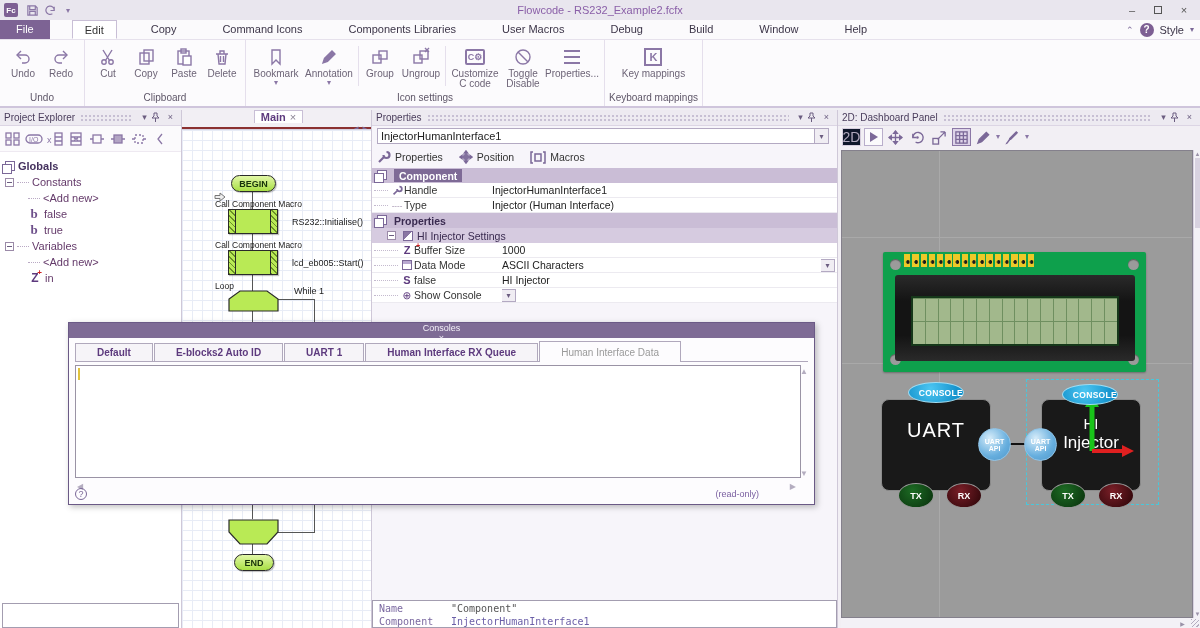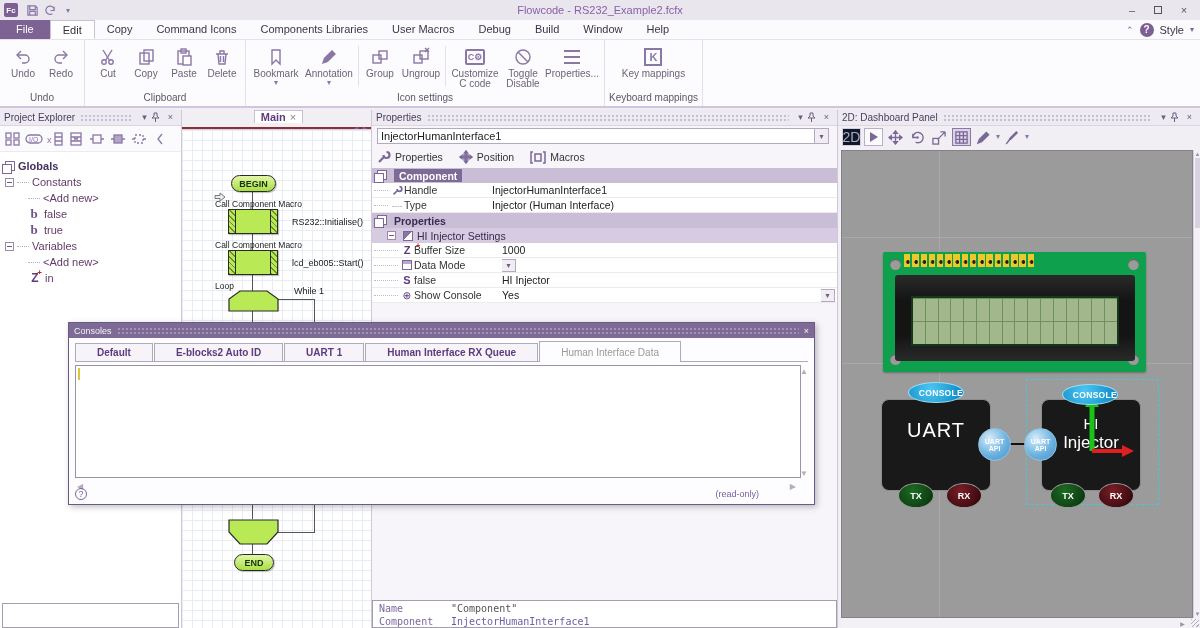--- a/index.html
+++ b/index.html
@@ -10,21 +10,21 @@
   
   #titlebar { position:absolute; left:0; top:0; width:1200px; height:20px; background:#e9e6ee; display:flex; align-items:center; }
   .app-icon { width:14px; height:14px; background:#7d5f93; color:#fff; font-size:8px; font-weight:bold; display:flex; align-items:center; justify-content:center; margin:0 5px 0 4px; border-radius:2px; }
   .qat-btn { width:18px; height:16px; display:flex; align-items:center; justify-content:center; color:#8b77a6; }
   #window-title { position:absolute; left:0; right:0; text-align:center; color:#8a5fa8; font-size:11px; pointer-events:none; }
   .win-ctl { width:24px; height:18px; display:flex; align-items:center; justify-content:center; color:#555; font-size:11px; margin-left:2px; }
   .win-box { width:8px; height:8px; border:1px solid #555; }
   #win-ctls { margin-left:auto; display:flex; padding-right:4px; z-index:2; }
 
   
-  #menubar { position:absolute; left:0; top:20px; width:1200px; height:20px; background:#fbfafc; display:flex; align-items:stretch; border-bottom:1px solid #e6e1ec; }
+  #menubar { position:absolute; left:0; top:20px; width:1200px; height:20px; background:#fbfafc; display:flex; align-items:stretch; border-bottom:1px solid #e6e1ec;gap:22px; }
   .menu-item { padding:3px 12px; color:#3c3548; }
   .menu-file { background:#7d6394; color:#fff; padding:3px 16px; }
   .menu-active { background:#fff; border:1px solid #c9bfd6; border-bottom:1px solid #fff; color:#333; }
   #menubar-right { margin-left:auto; display:flex; align-items:center; padding-right:6px; gap:6px; }
   .ribbon-collapse { color:#7b6898; font-size:9px; }
   .help-circle { width:14px; height:14px; border-radius:50%; background:#7d5f93; color:#fff; font-size:10px; font-weight:bold; display:flex; align-items:center; justify-content:center; }
   .style-label { color:#3c3548; }
 
   
   #ribbon { position:absolute; left:0; top:40px; width:1200px; height:68px; background:#fcfbfd; display:flex; border-bottom:2px solid #cfc5dc; }
@@ -142,21 +142,21 @@
   .api-circle { position:absolute; width:33px; height:33px; border-radius:50%; background:radial-gradient(circle at 35% 30%, #d6ecf9, #66aede 60%, #4f96c8); border:1px solid #8fc4e8; color:#fff; font-size:7px; font-weight:bold; line-height:7px; display:flex; flex-direction:column; align-items:center; justify-content:center; }
   .pin-oval { position:absolute; width:36px; height:25px; border-radius:50%; border:1px solid #999; color:#fff; font-size:9px; font-weight:bold; display:flex; align-items:center; justify-content:center; }
   .pin-tx { background:radial-gradient(circle at 40% 30%, #1d6b24, #0c3a10 80%); }
   .pin-rx { background:radial-gradient(circle at 40% 30%, #7a1f28, #38090d 80%); }
   .comp-name { position:absolute; color:#fff; text-align:center; }
   #sel-rect { position:absolute; border:1px dashed #46c8dc; }
   #api-link { position:absolute; height:2px; background:#111; }
 
   
   #consoles-dialog { position:absolute; left:68px; top:322px; width:747px; height:183px; background:#fdfcfe; border:1px solid #6b5a86; box-shadow:2px 2px 6px rgba(0,0,0,.25); z-index:50; }
-  #consoles-title { height:15px; background:#7e6b95; color:#f4f1f8; font-size:9px; display:flex; align-items:center; padding:0 5px; }
+  #consoles-title { height:15px; background:#7e6b95; color:#f4f1f8; font-size:9px; display:flex; align-items:center; padding:0 5px;flex-direction:column; }
   #consoles-title .hdr-dots { background-image:radial-gradient(#a294b8 0.7px, transparent 0.9px); }
   #console-tabs { display:flex; align-items:flex-end; height:21px; margin:3px 6px 0 6px; border-bottom:1px solid #b0a8bc; }
   .ctab { border:1px solid #b0a8bc; border-bottom:none; height:18px; padding:0 21px; display:flex; align-items:center; font-size:10px; color:#5d3a7e; font-weight:bold; background:#f6f4f8; margin-right:1px; }
   .ctab.active { height:21px; background:#fdfcfe; color:#9a9a9a; font-weight:normal; position:relative; top:1px; }
   #console-text { position:absolute; left:6px; top:42px; width:726px; height:113px; background:#fff; border:1px solid #9a93a5; }
   #console-caret { position:absolute; left:2px; top:2px; width:2px; height:12px; background:#e0c23e; }
   .cs-arrow { position:absolute; color:#b4adc0; font-size:8px; }
   #console-help { position:absolute; left:6px; bottom:4px; width:12px; height:12px; border-radius:50%; border:1px solid #7b6898; color:#7b6898; font-size:9px; display:flex; align-items:center; justify-content:center; }
   #console-readonly { position:absolute; right:55px; bottom:5px; font-size:9px; color:#7a5fa0; }
 </style>
@@ -592,33 +592,33 @@
       <span class="icn mini-ic">Z<sup>+</sup></span>
       <span class="plabel">Buffer Size</span>
       <span class="pvalue">1000</span>
     </div>
     <div class="prow">
       <span class="indent" style="width:24px;"></span>
       <span class="icn">
           <span class="list-ic"></span>
         </span>
       <span class="plabel">Data Mode</span>
+      <span class="pvalue">ASCII Characters</span>
       <span class="dd-btn" style="height:13px; margin-right:2px;">▾</span>
     </div>
     <div class="prow">
       <span class="indent" style="width:24px;"></span>
       <span class="icn mini-ic">S</span>
       <span class="plabel">false</span>
       <span class="pvalue">HI Injector</span>
     </div>
     <div class="prow">
       <span class="indent" style="width:24px;"></span>
       <span class="icn" style="color:#5d3a7e;">⊕</span>
       <span class="plabel">Show Console</span>
-      <span class="pvalue">Yes</span>
       <span class="dd-btn" style="height:13px; margin-right:2px;">▾</span>
     </div>
   </div>
   <div id="status-box">
     <div class="mono-cols">
       <span class="sl c1">Name</span>
       <span class="sq">"Component"</span>
     </div>
     <div class="mono-cols">
       <span class="sl c1">Component</span>

